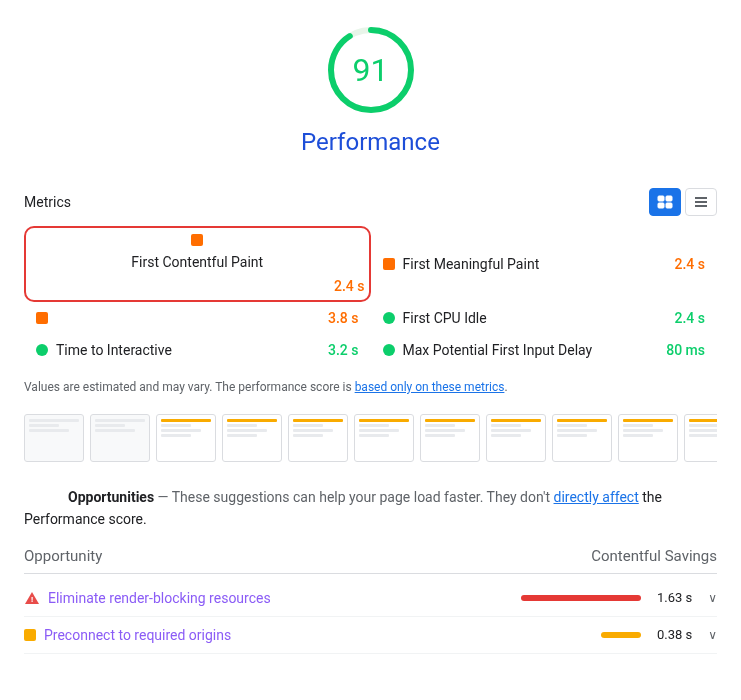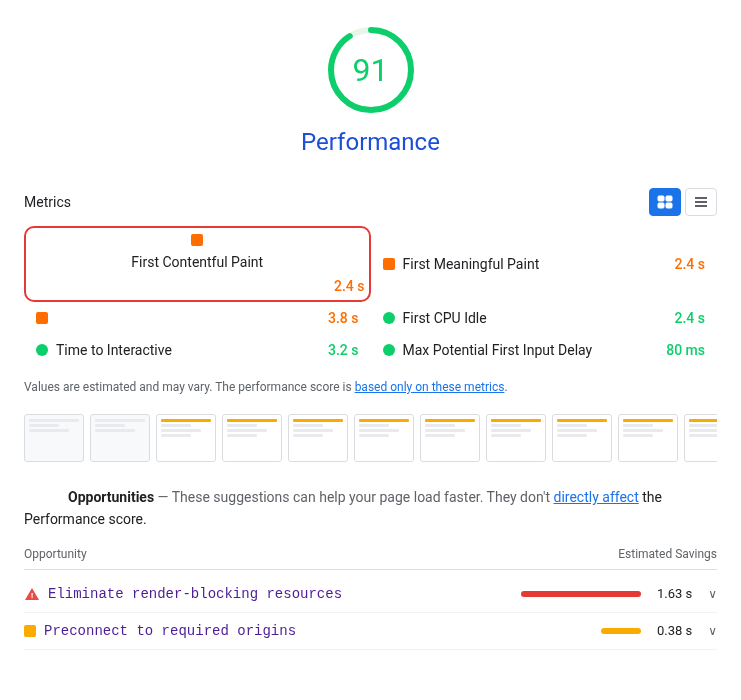--- a/index.html
+++ b/index.html
@@ -191,40 +191,39 @@
       color: #1a73e8;
       text-decoration: underline;
       text-align: center;
     }
 
     
     .opp-table-header {
       display: flex;
       justify-content: space-between;
       padding: 4px 0 8px 0;
-      font-size: 12px;
+      font-size: 15px;
       color: #5f6368;
       border-bottom: 1px solid #dadce0;
       margin-bottom: 6px;
       align-items: flex-end;
     }
 
     
     .opp-item {
       display: flex;
       align-items: center;
       padding: 10px 0;
       border-bottom: 1px solid #f1f3f4;
       gap: 8px;
       font-size: 14px;
     }
     .opp-name {
       flex: 1;
-      color: #4c1d95;
-      font-family: Liberation Mono, monospace;
+      color: #8b5cf6;
     }
     .opp-bar-container {
       display: flex;
       align-items: center;
       gap: 16px;
     }
     .opp-bar {
       height: 6px;
       border-radius: 3px;
     }
@@ -417,21 +416,21 @@
       </div>
   </div>
 </div>
 
 <div class="opportunities-header">
   <strong>Opportunities</strong><span class="subdued"> — These suggestions can help your page load faster. They don't </span><a href="#">directly affect</a><span> the Performance score.</span>
 </div>
 
 <div class="opp-table-header">
   <span>Opportunity</span>
-  <span>Estimated Savings</span>
+  <span>Contentful Savings</span>
 </div>
 
 <div class="opp-item">
   <svg width="16" height="16" viewBox="0 0 16 16">
     <polygon points="8,2 15,14 1,14" fill="#e53935" opacity="0.9"></polygon>
     <text x="8" y="12" text-anchor="middle" font-size="8" fill="white" font-weight="bold">!</text>
   </svg>
   <span class="opp-name">Eliminate render-blocking resources</span>
   <div class="opp-bar-container">
     <div class="opp-bar red"></div>

